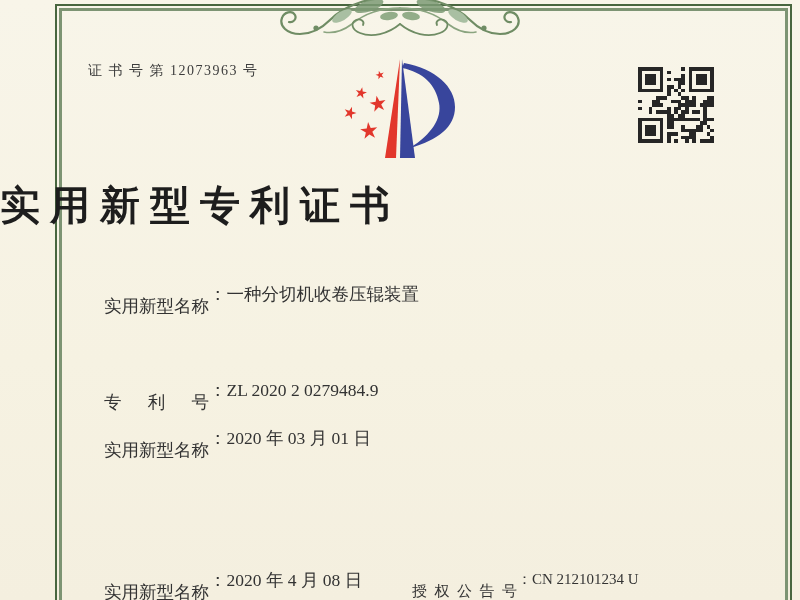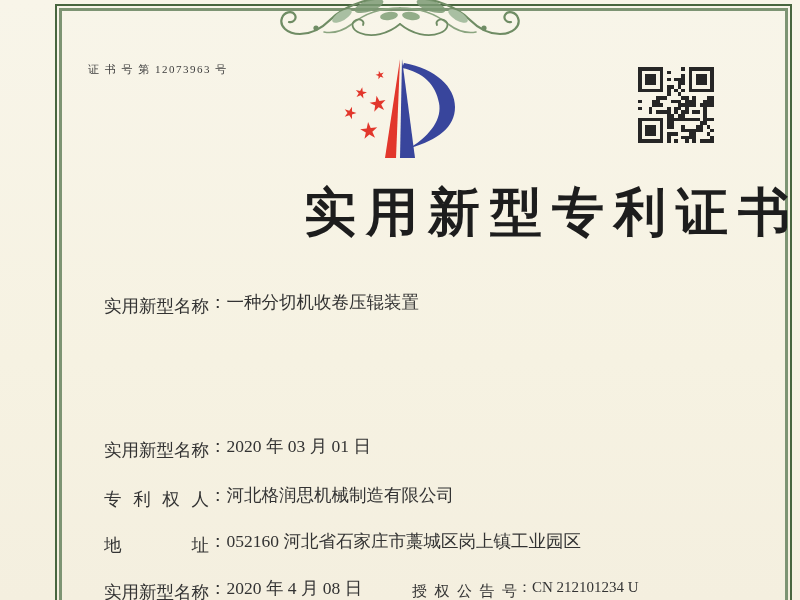--- a/index.html
+++ b/index.html
@@ -10,32 +10,32 @@
   }
   .page{position:absolute;inset:0;background:linear-gradient(180deg,#f8f5e9 0%,#f6f2e2 60%,#f4efdf 100%);}
   
   .frame{position:absolute;left:55px;top:4px;width:733px;height:660px;
     border:2px solid #48663f;z-index:1;}
   .frame-inner{position:absolute;inset:2px;border:3px solid #7d9473;}
   
   .ornament{position:absolute;left:272px;top:-6px;width:256px;height:48px;z-index:3;}
   
   .cert-no{position:absolute;left:88px;top:62px;z-index:2;
-    font-size:11px;color:#3c3c3c;letter-spacing:1.5px;}
+    font-size:14px;color:#3c3c3c;letter-spacing:1.5px;}
   .logo{position:absolute;left:338px;top:54px;width:130px;height:112px;z-index:2;}
   .qr{position:absolute;left:638px;top:67px;width:76px;height:76px;z-index:2;}
-  .title{position:absolute;left:0;top:178px;width:100%;text-align:right;z-index:2;
-    font-size:52px;font-weight:600;color:#1d1d1d;letter-spacing:10px;}
+  .title{position:absolute;left:0;top:178px;width:100%;text-align:left;z-index:2;
+    font-size:40px;font-weight:600;color:#1d1d1d;letter-spacing:10px;}
   
   .row{position:absolute;left:104px;z-index:2;font-size:17.5px;color:#333;
     white-space:nowrap;line-height:1.25;}
   .lbl{display:inline-block;width:105px;text-align:justify;text-align-last:justify;
     vertical-align:top;margin-top:12px;}
   .colon{display:inline-block;}
-  .val{display:inline-block;margin-top:8px;}
+  .val{display:inline-block;}
   .r1{top:284px}.r2{top:333px}.r3{top:380px}.r4{top:428px}
   .r5{top:477px}.r6{top:523px}.r7{top:570px}
   .pub-no{position:absolute;left:412px;top:570px;z-index:2;font-size:15px;color:#333;
     white-space:nowrap;line-height:1.25;}
 </style>
 </head>
 <body>
 
 <div class="page">
 
@@ -296,29 +296,26 @@
       <rect x="18" y="20" width="1" height="1" fill="#262626"></rect>
       <rect x="19" y="20" width="1" height="1" fill="#262626"></rect>
       <rect x="20" y="20" width="1" height="1" fill="#262626"></rect>
     </svg>
 
   <div class="title">实用新型专利证书</div>
 
   <div class="row r1">
     <span class="lbl">实用新型名称</span><span class="colon">：</span><span class="val">一种分切机收卷压辊装置</span>
   </div>
+  <div class="row r3">
+    <span class="lbl">专利号</span><span class="colon">：</span><span class="val">ZL 2020 2 0279484.9</span>
+  </div>
   <div class="row r4">
     <span class="lbl">实用新型名称</span><span class="colon">：</span><span class="val">2020 年 03 月 01 日</span>
   </div>
-  <div class="row r5">
-    <span class="lbl">专利权人</span><span class="colon">：</span><span class="val">河北格润思机械制造有限公司</span>
-  </div>
-  <div class="row r6">
-    <span class="lbl">地址</span><span class="colon">：</span><span class="val">052160  河北省石家庄市藁城区岗上镇工业园区</span>
-  </div>
   <div class="row r7">
     <span class="lbl">实用新型名称</span><span class="colon">：</span><span class="val">2020 年 4 月 08 日</span>
   </div>
 
   <div class="pub-no">
     <span class="lbl">授权公告号</span><span class="colon">：</span><span class="val">CN 212101234 U</span>
   </div>
 
 </div>
 

